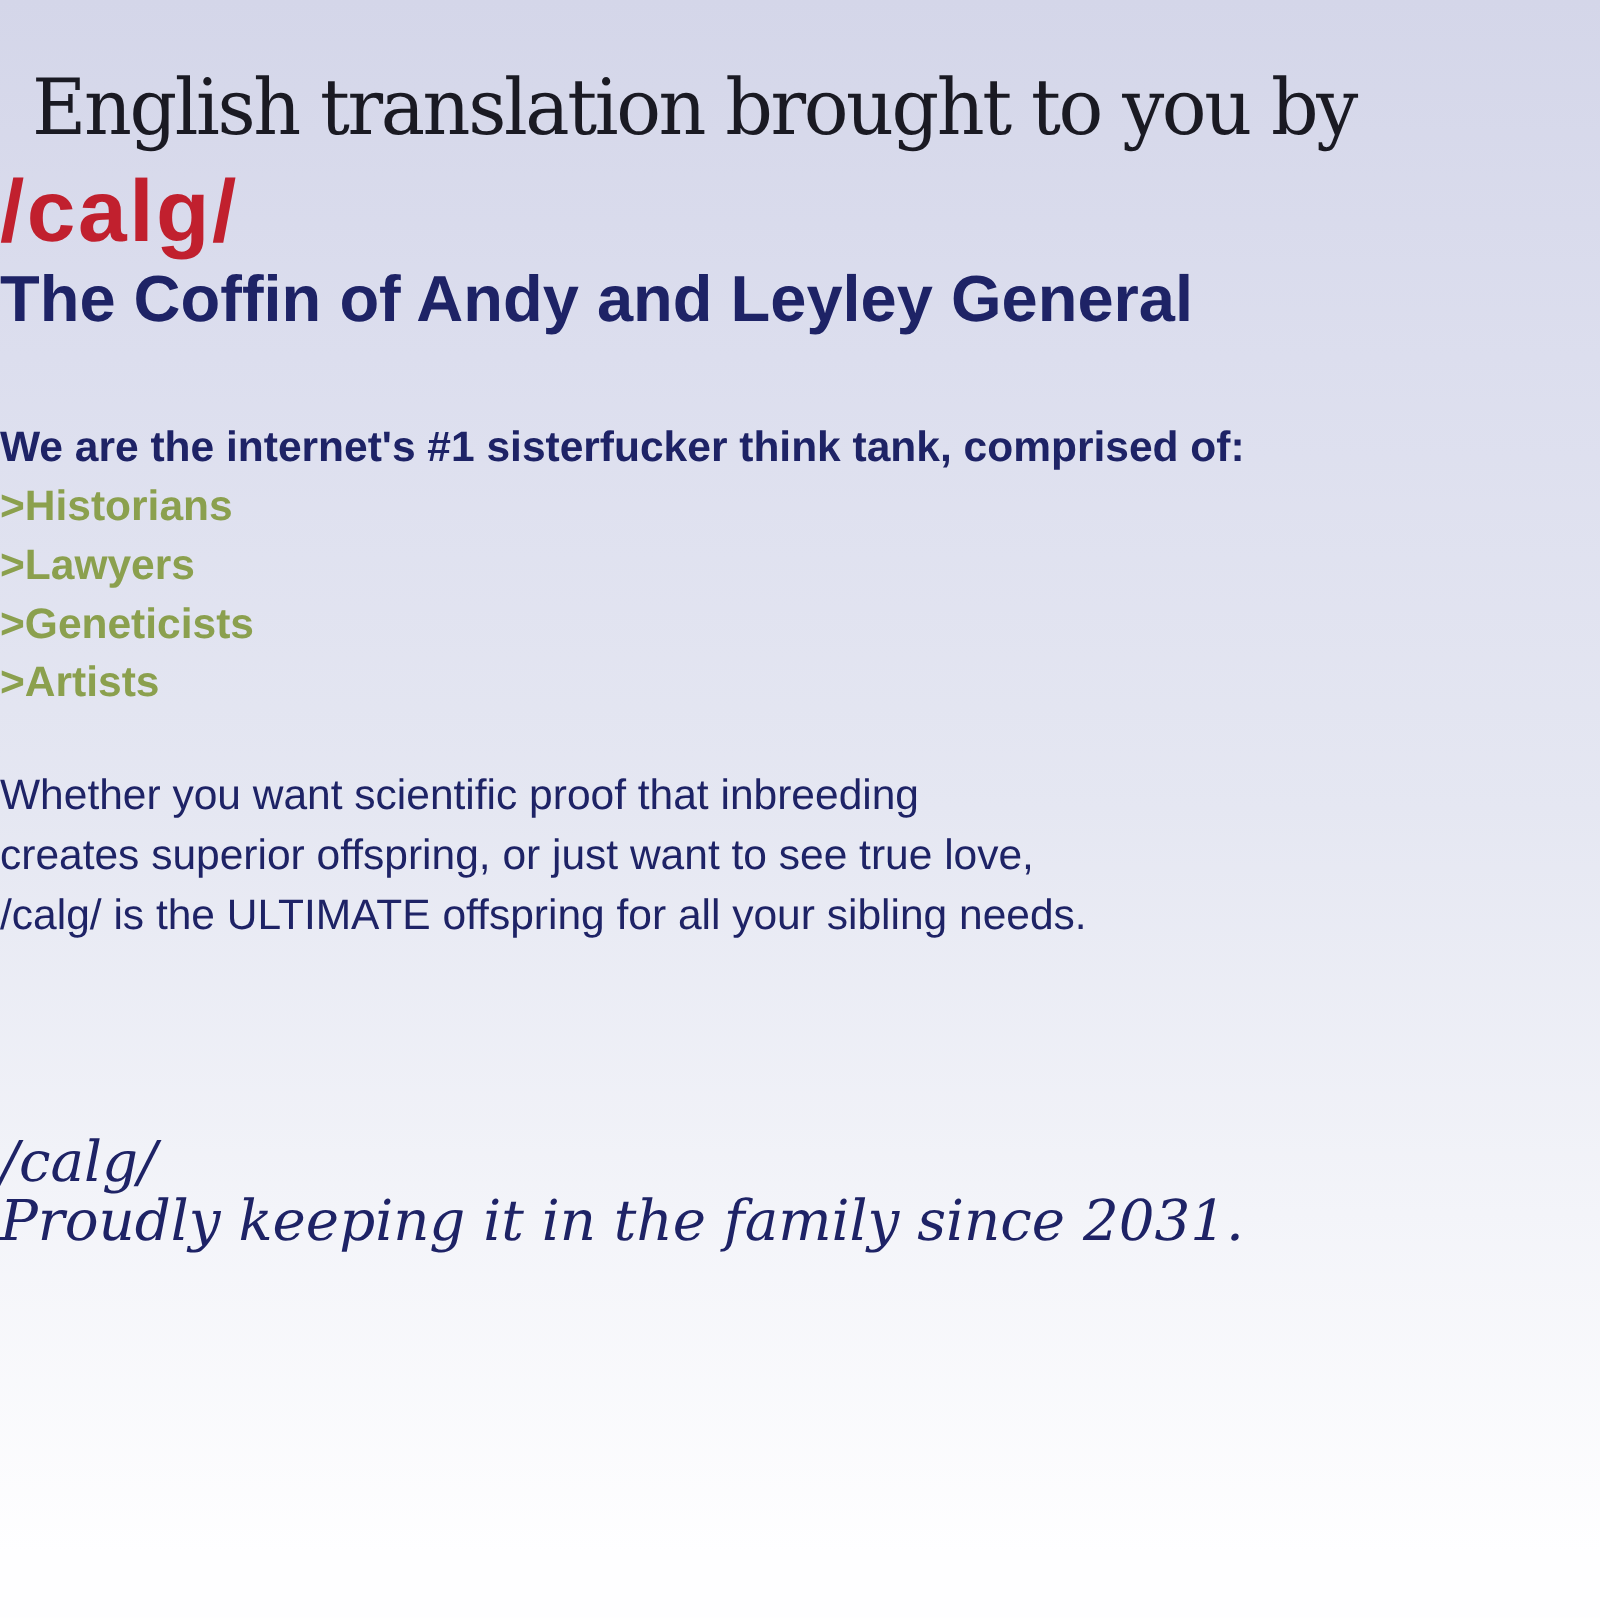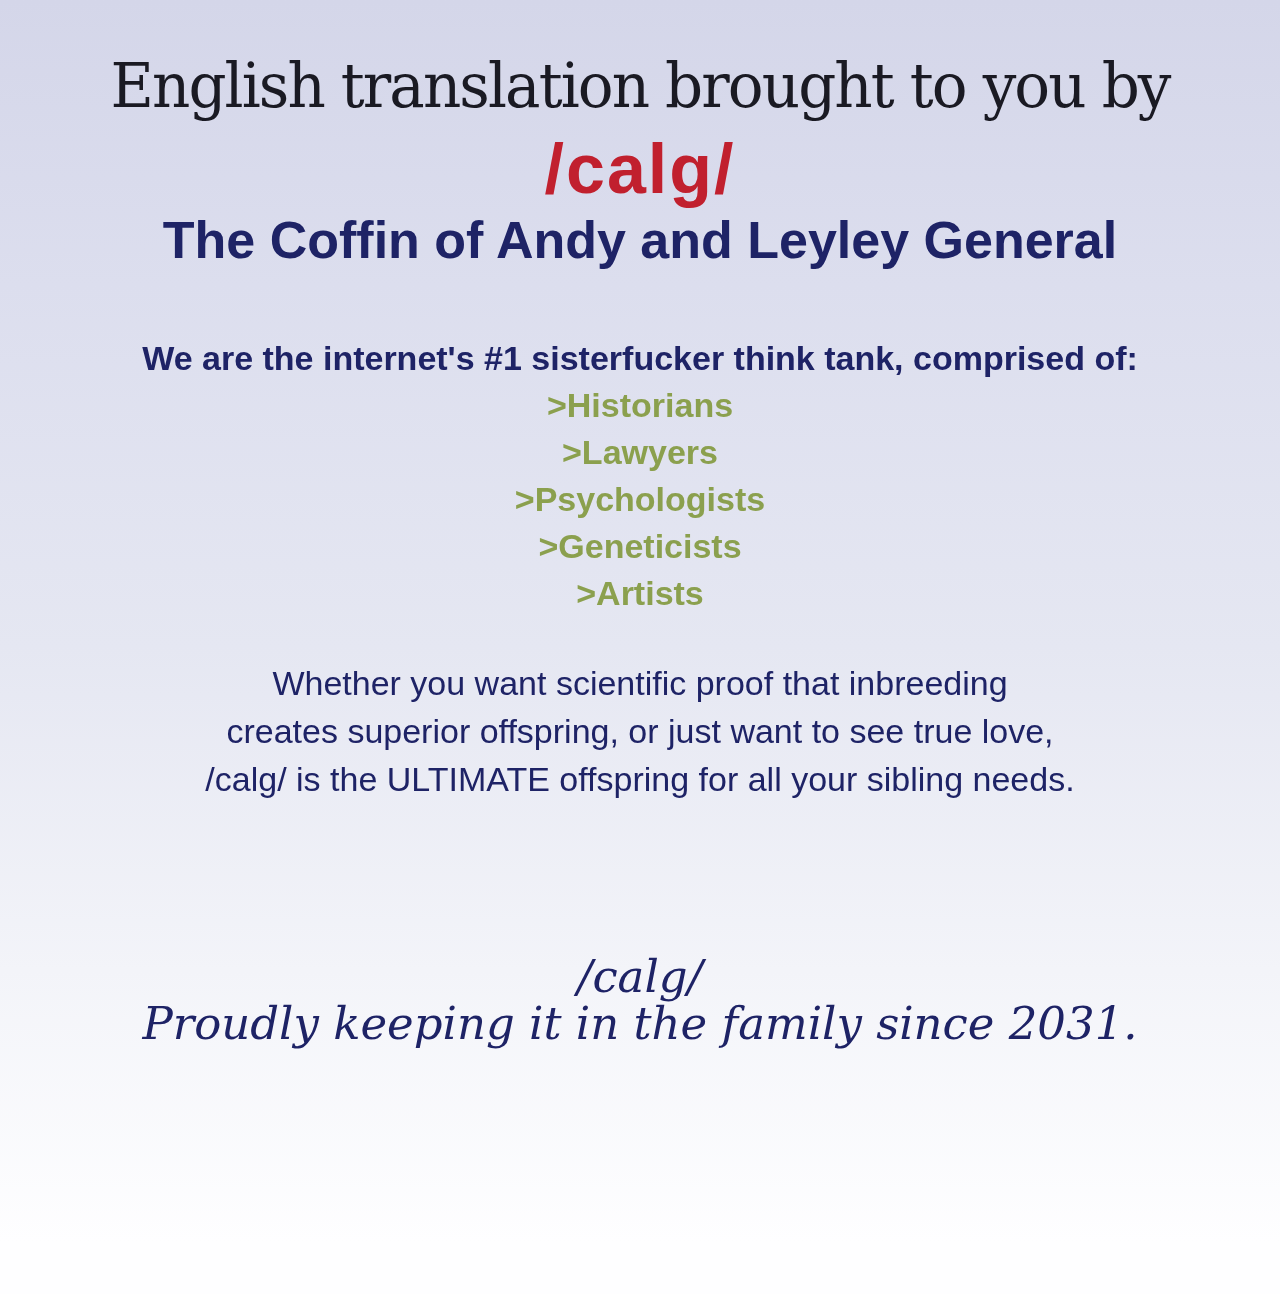--- a/index.html
+++ b/index.html
@@ -15,21 +15,20 @@
       var(--bg-top, #d4d6e9) 0%,
       #dcdeee 22%,
       var(--bg-mid, #e5e7f2) 50%,
       #f3f4f9 75%,
       var(--bg-bottom, #fefeff) 96%);
   }
   .page {
     width: 100%;
     height: 100%;
     box-sizing: border-box;
-    text-align: center;
   }
   .title {
     padding-top: 52px;
     font-family: "DejaVu Serif", "Liberation Serif", serif;
     font-size: 62px;
     font-weight: 400;
     letter-spacing: -2px;
     color: var(--title, #1a1a23);
     transform: scaleX(0.96);
     transform-origin: center;
@@ -84,21 +83,20 @@
   <div class="title">English translation brought to you by</div>
 
   <div class="brand-tag">/calg/</div>
 
   <div class="brand-name">The Coffin of Andy and Leyley General</div>
 
   <div class="body-block">
     <div>We are the internet's #1 sisterfucker think tank, comprised of:</div>
     <div class="greentext">&gt;Historians</div>
     <div class="greentext">&gt;Lawyers</div>
-    <div class="greentext">&gt;Psychologists</div>
     <div class="greentext">&gt;Geneticists</div>
     <div class="greentext">&gt;Artists</div>
   </div>
 
   <div class="pitch-block">
     <div>Whether you want scientific proof that inbreeding</div>
     <div>creates superior offspring, or just want to see true love,</div>
     <div>/calg/ is the ULTIMATE offspring for all your sibling needs.</div>
   </div>
 

